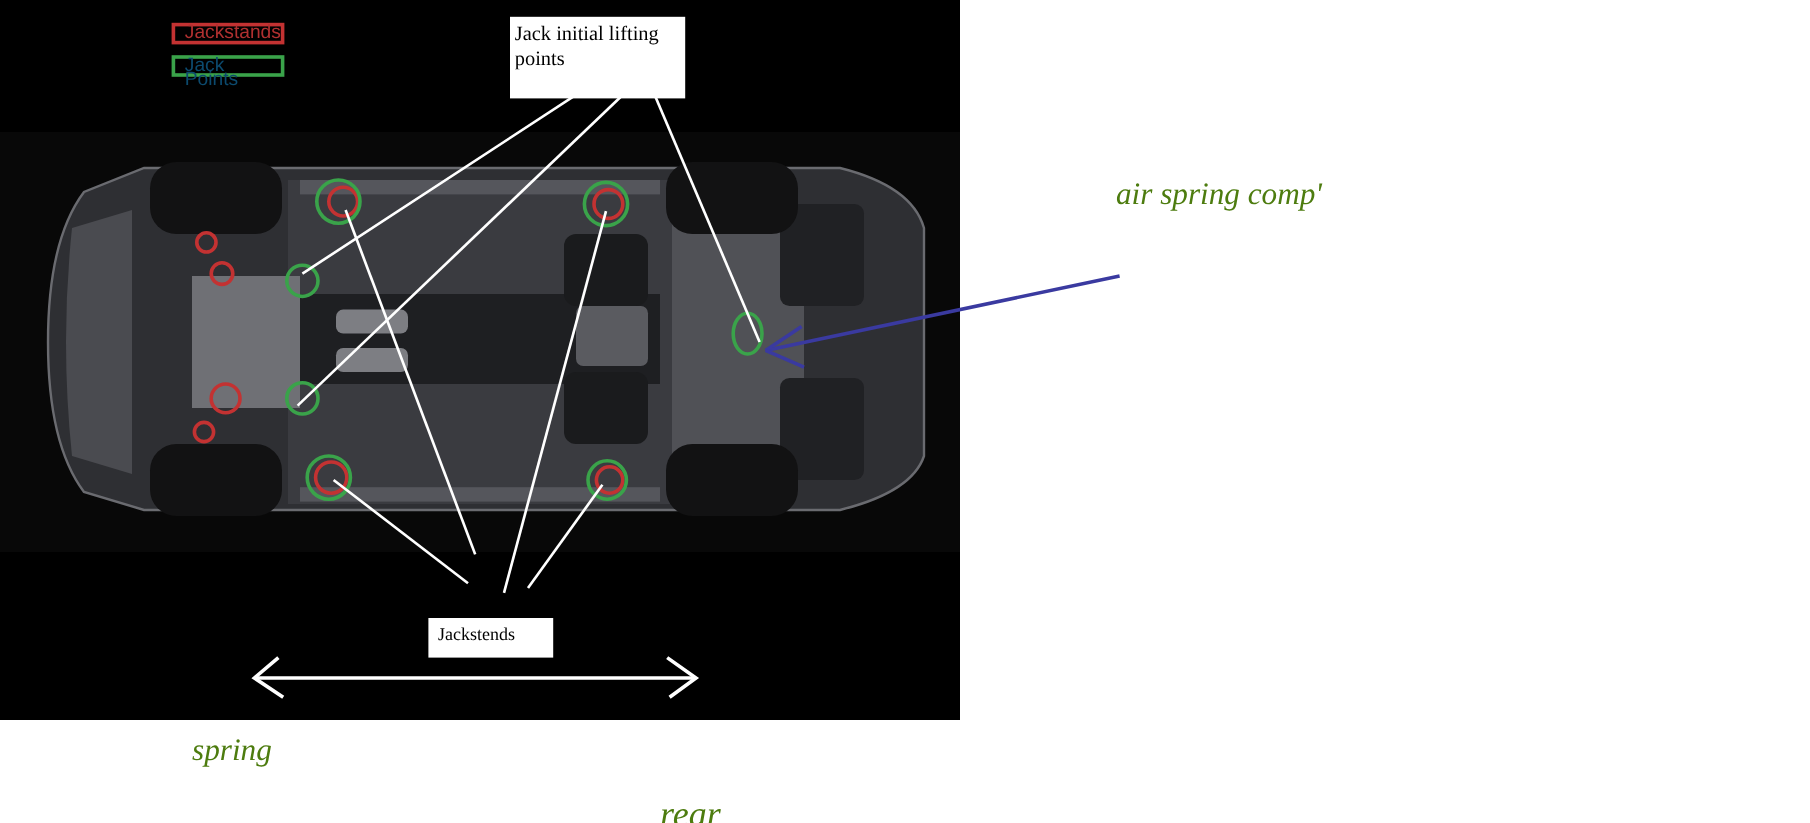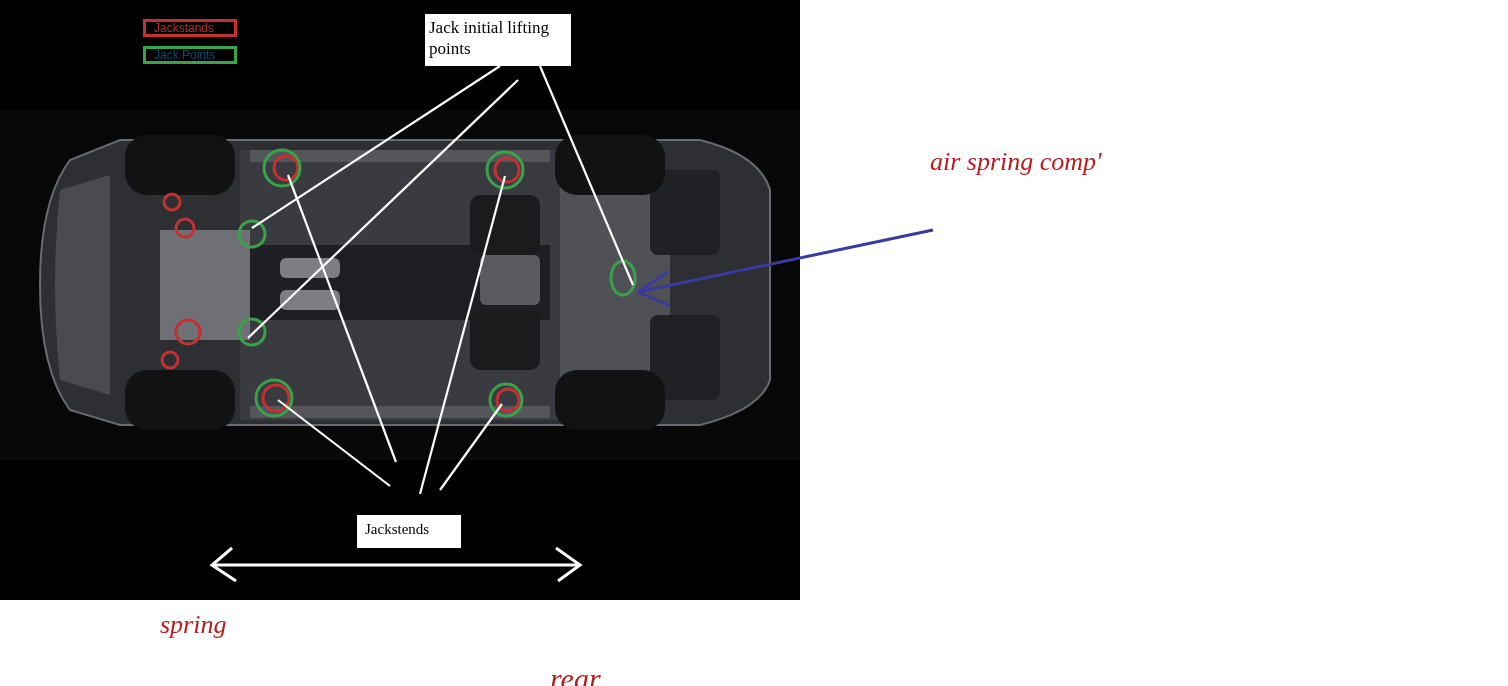--- a/index.html
+++ b/index.html
@@ -1,25 +1,25 @@
 <!DOCTYPE html>
 <html><head>
 <meta charset="utf-8">
 <style>
   html, body { margin: 0; padding: 0; }
   body { width: 1508px; height: 686px; background: #ffffff; position: relative; overflow: hidden; font-family: "Liberation Serif", serif; }
   .panel { position: absolute; left: 0; top: 0; width: 800px; height: 600px; background: #000; }
   svg.car { position: absolute; left: 0; top: 0; }
-  .legend-box { position: absolute; left: 143px; width: 94px; height: 18px; border: 3px solid; box-sizing: border-box; font-family: "Liberation Sans", sans-serif; font-size: 12px; line-height: 12px; padding-left: 8px; }
+  .legend-box { position: absolute; left: 143px; width: 94px; height: 18px; border: 3px solid; box-sizing: border-box; font-family: "Liberation Sans", sans-serif; font-size: 16px; line-height: 12px; padding-left: 8px; }
   .legend-red { top: 19px; border-color: #c33232; color: #b03030; }
   .legend-green { top: 46px; border-color: #3aa34a; color: #0c4a6e; }
   .label-box { position: absolute; background: #fff; color: #000; font-family: "Liberation Serif", serif; }
-  .lift-label { left: 425px; top: 14px; width: 146px; height: 52px; font-size: 17px; line-height: 21px; padding: 3px 4px; box-sizing: border-box; }
+  .lift-label { left: 425px; top: 14px; width: 146px; height: 68px; font-size: 17px; line-height: 21px; padding: 3px 4px; box-sizing: border-box; }
   .stand-label { left: 357px; top: 515px; width: 104px; height: 33px; font-size: 15px; line-height: 18px; padding: 5px 0 0 8px; box-sizing: border-box; }
-  .italic-label { position: absolute; font-family: "Liberation Serif", serif; font-style: italic; color: #b91c1c; }
+  .italic-label { position: absolute; font-family: "Liberation Serif", serif; font-style: italic; color: #4d7c0f; }
   .air-label { left: 930px; top: 147px; font-size: 26px; }
   .front-label { left: 160px; top: 610px; font-size: 26px; }
   .rear-label { left: 550px; top: 618px; font-size: 30px; margin-top: 44px; }
 </style>
 </head>
 <body>
 
 <div class="panel"></div>
 
 <svg class="car" width="1508" height="686">

